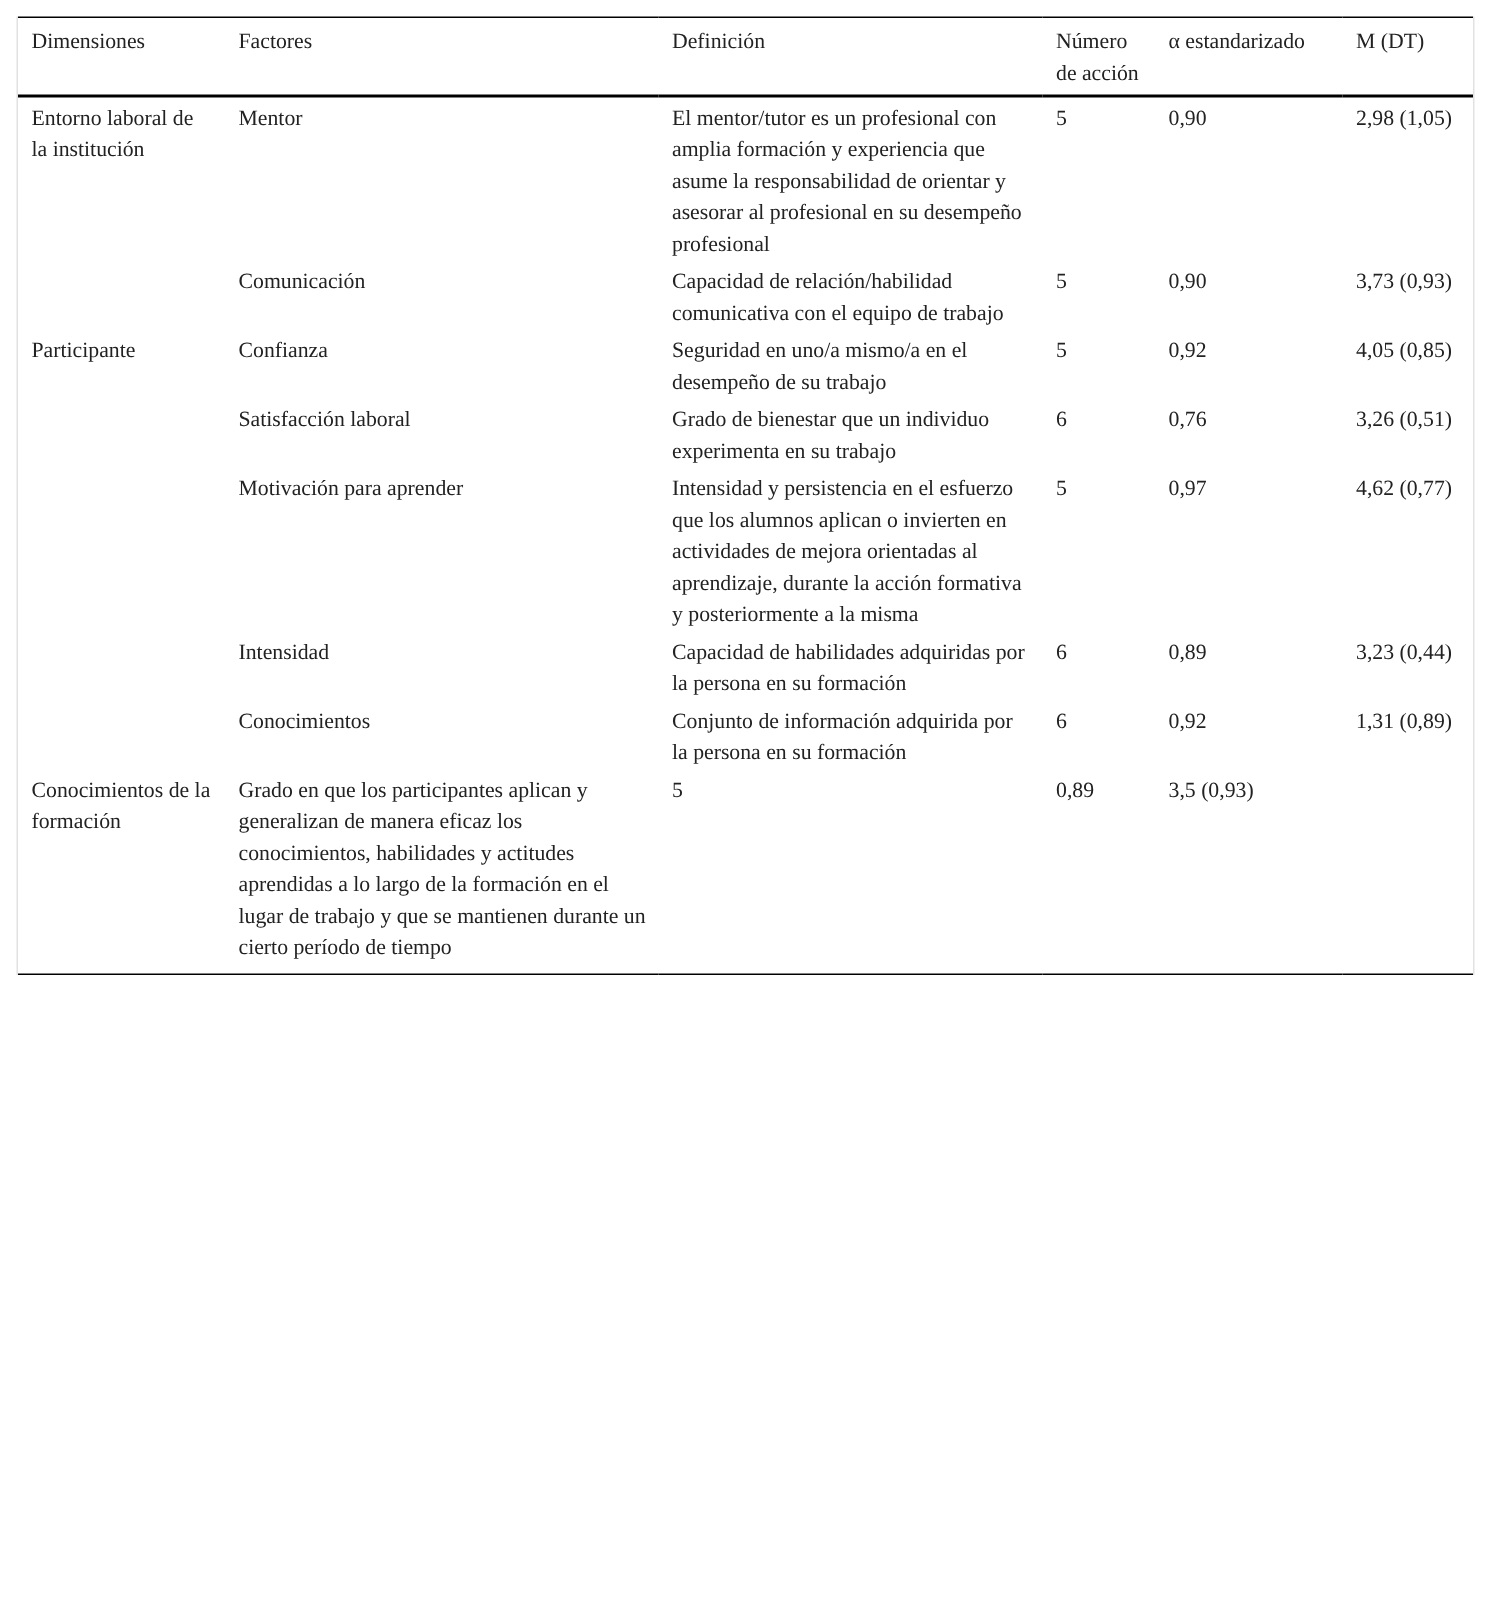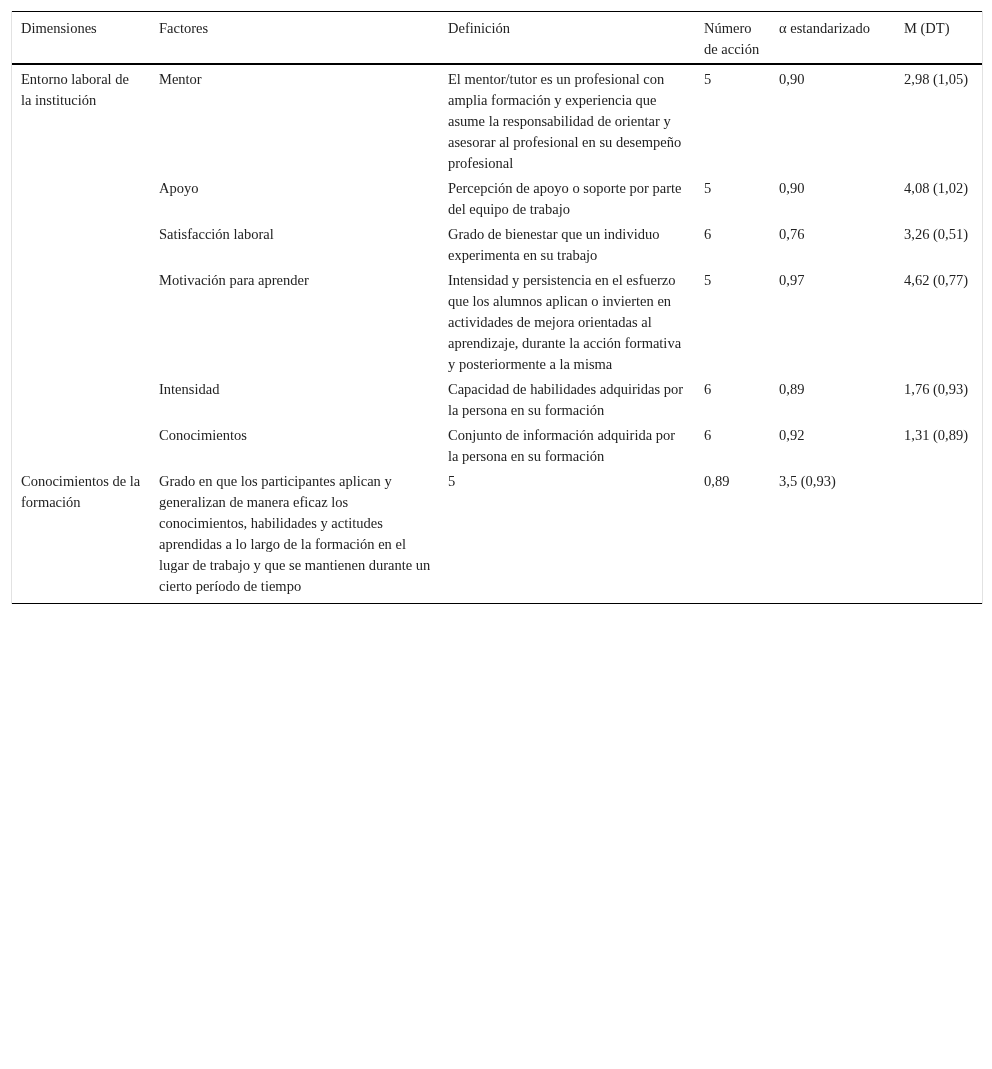--- a/index.html
+++ b/index.html
@@ -55,25 +55,33 @@
       <tr>
         <td>Entorno laboral de la institución</td>
         <td>Mentor</td>
         <td>El mentor/tutor es un profesional con amplia formación y experiencia que asume la responsabilidad de orientar y asesorar al profesional en su desempeño profesional</td>
         <td>5</td>
         <td>0,90</td>
         <td>2,98 (1,05)</td>
       </tr>
       <tr>
         <td></td>
-        <td>Apoyo</td>
-        <td>Percepción de apoyo o soporte por parte del equipo de trabajo</td>
+        <td>Comunicación</td>
+        <td>Capacidad de relación/habilidad comunicativa con el equipo de trabajo</td>
         <td>5</td>
         <td>0,90</td>
-        <td>4,08 (1,02)</td>
+        <td>3,73 (0,93)</td>
+      </tr>
+      <tr>
+        <td>Participante</td>
+        <td>Confianza</td>
+        <td>Seguridad en uno/a mismo/a en el desempeño de su trabajo</td>
+        <td>5</td>
+        <td>0,92</td>
+        <td>4,05 (0,85)</td>
       </tr>
       <tr>
         <td></td>
         <td>Satisfacción laboral</td>
         <td>Grado de bienestar que un individuo experimenta en su trabajo</td>
         <td>6</td>
         <td>0,76</td>
         <td>3,26 (0,51)</td>
       </tr>
       <tr>
@@ -83,21 +91,21 @@
         <td>5</td>
         <td>0,97</td>
         <td>4,62 (0,77)</td>
       </tr>
       <tr>
         <td></td>
         <td>Intensidad</td>
         <td>Capacidad de habilidades adquiridas por la persona en su formación</td>
         <td>6</td>
         <td>0,89</td>
-        <td>1,76 (0,93)</td>
+        <td>3,23 (0,44)</td>
       </tr>
       <tr>
         <td></td>
         <td>Conocimientos</td>
         <td>Conjunto de información adquirida por la persona en su formación</td>
         <td>6</td>
         <td>0,92</td>
         <td>1,31 (0,89)</td>
       </tr>
       <tr class="last">

